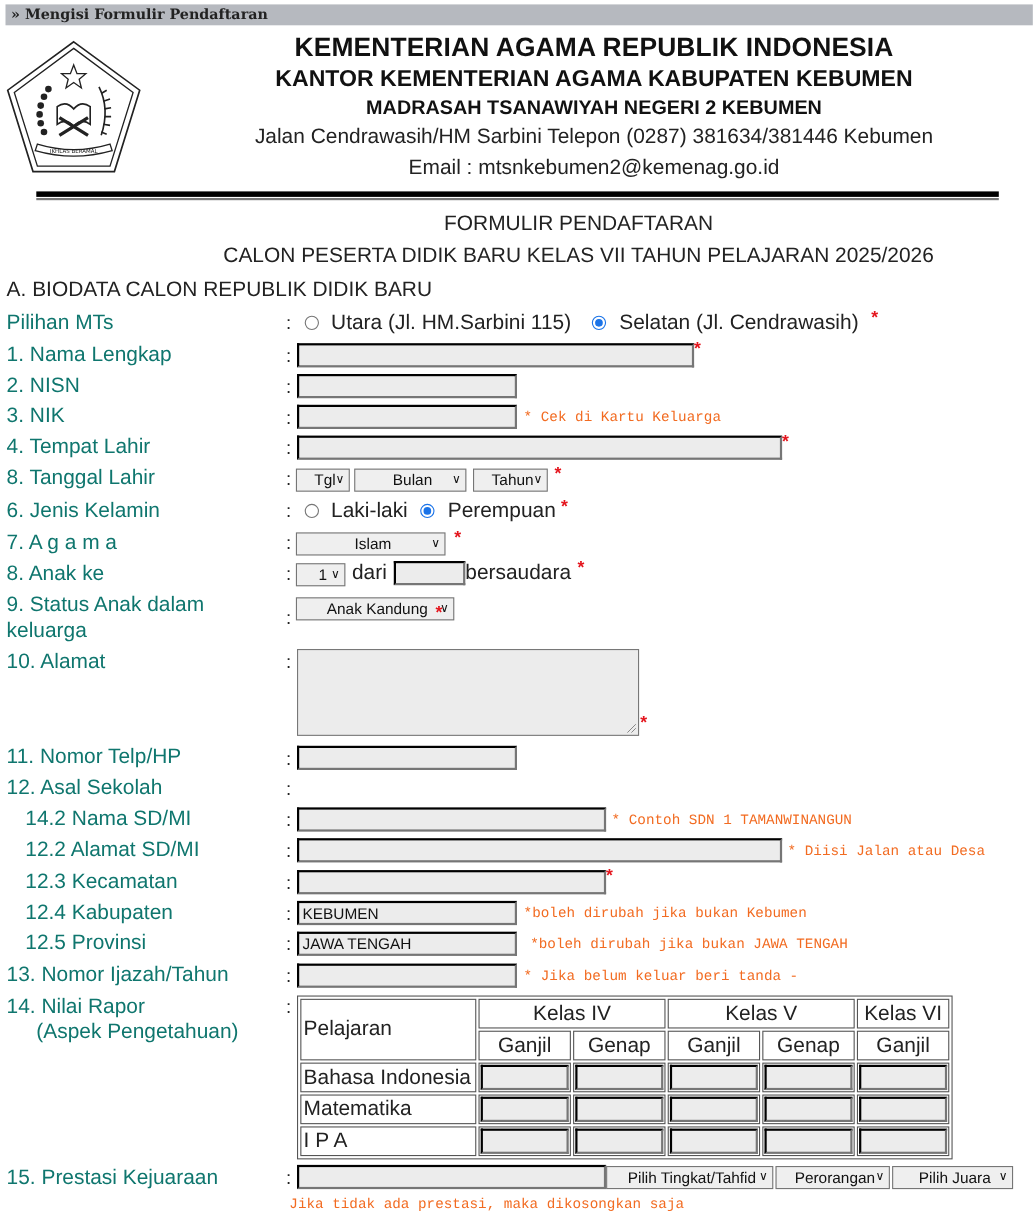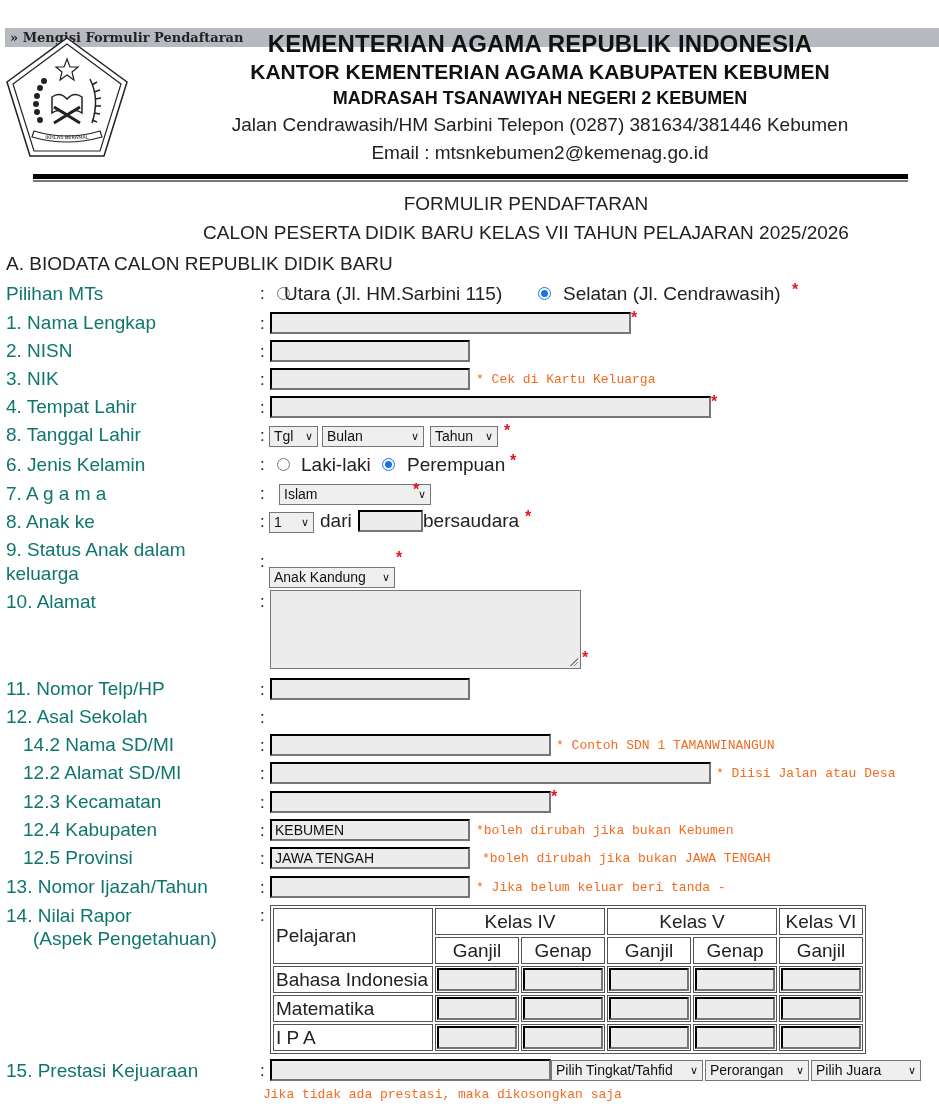--- a/index.html
+++ b/index.html
@@ -1,21 +1,21 @@
 <!DOCTYPE html>
 <html><head>
 <meta charset="utf-8">
 <style>
   * { box-sizing: border-box; }
   html, body { margin: 0; padding: 0; background: #ffffff; }
   body { width: 939px; height: 1107px; position: relative; overflow: hidden;
          font-family: "Liberation Sans", sans-serif; color: #222; }
   .topbar { position: absolute; left: 5px; top: 4px; width: 934px; height: 19px;
             background: #b6b9bf; font-family: "DejaVu Serif", serif; font-weight: bold;
-            font-size: 13px; line-height: 19px; padding-left: 5px; color: #222; margin-top: 24px; }
+            font-size: 13px; line-height: 19px; padding-left: 5px; color: #222; }
   .logo { position: absolute; left: 4px; top: 35px; width: 126px; height: 126px; }
   .hdr { position: absolute; left: 140px; width: 800px; text-align: center; color: #111; }
   .h1 { top: 30px; font-size: 24px; font-weight: bold; letter-spacing: 0.1px; }
   .h2 { top: 60px; font-size: 21px; font-weight: bold; }
   .h3 { top: 88px; font-size: 18px; font-weight: bold; }
   .h4 { top: 114px; font-size: 19px; color: #222; }
   .h5 { top: 142px; font-size: 19px; color: #222; }
   .rule1 { position: absolute; left: 33px; top: 174px; width: 875px; height: 5px; background: #000; }
   .rule2 { position: absolute; left: 33px; top: 180px; width: 875px; height: 2px; background: #777; }
   .ftitle { position: absolute; left: 0; width: 1052px; text-align: center; font-size: 19px; color: #222; }
@@ -25,21 +25,21 @@
   .lbl { position: absolute; left: 6px; font-size: 19px; color: #0f766e; line-height: 22px; }
   .lbl.sub { left: 23px; }
   .colon { position: absolute; left: 260px; font-size: 17px; color: #222; }
   .inp { position: absolute; height: 22px; background: #ececec; border: 2px inset #767676;
          border-top-color: #222; border-left-color: #222; font-size: 14px; padding: 1px 3px;
          font-family: "Liberation Sans", sans-serif; color: #111; }
   .ta { position: absolute; background: #ececec; border: 1px solid #777; }
   .ta .grip { position: absolute; right: 2px; bottom: 2px; width: 9px; height: 9px;
               background: linear-gradient(135deg, transparent 55%, #888 55%, #888 62%, transparent 62%, transparent 75%, #888 75%, #888 82%, transparent 82%); }
   .sel { position: absolute; height: 21px; background: #efefef; border: 1px solid #767676;
-         font-size: 14px; line-height: 19px; padding-left: 4px; color: #111; white-space: nowrap; }
+         font-size: 14px; line-height: 19px; padding-left: 4px; color: #111; white-space: nowrap; text-align: center; }
   .sel .chev { position: absolute; right: 4px; top: 0; font-size: 11px; }
   .req { position: absolute; color: #e4151d; font-size: 16px; font-weight: bold; }
   .note { position: absolute; color: #f26b21; font-size: 13px; font-family: Liberation Mono, monospace; white-space: nowrap; }
   .radio { position: absolute; width: 13px; height: 13px; border-radius: 50%; border: 1px solid #767676; background: #fff; }
   .radio.on { border: 1px solid #1a73e8; }
   .radio.on::after { content: ""; position: absolute; left: 2px; top: 2px; width: 7px; height: 7px; border-radius: 50%; background: #1a73e8; }
   .rtext { position: absolute; font-size: 19px; color: #222; white-space: nowrap; }
   table.rapor { position: absolute; left: 270px; top: 905px; border: 1px solid #555; border-spacing: 2px; font-size: 19px; }
   table.rapor td { border: 1px solid #555; padding: 0 2px; height: 27px; }
   table.rapor td.c { text-align: center; }
@@ -84,21 +84,21 @@
 <div class="rule2"></div>
 
 <div class="ftitle ft1">FORMULIR PENDAFTARAN</div>
 <div class="ftitle ft2">CALON PESERTA DIDIK BARU KELAS VII TAHUN PELAJARAN 2025/2026</div>
 
 <div class="section">A. BIODATA CALON REPUBLIK DIDIK BARU</div>
 
 <div class="lbl" style="top:283px">Pilihan MTs</div>
 <div class="colon" style="top:284px">:</div>
 <div class="radio" style="left:277px;top:287px"></div>
-<div class="rtext" style="left:284px;top:283px">Utara (Jl. HM.Sarbini 115)</div>
+<div class="rtext" style="left:301px;top:283px">Utara (Jl. HM.Sarbini 115)</div>
 <div class="radio on" style="left:538px;top:287px"></div>
 <div class="rtext" style="left:563px;top:283px">Selatan (Jl. Cendrawasih)</div>
 <div class="req" style="left:792px;top:281px">*</div>
 
 <div class="lbl" style="top:312px">1. Nama Lengkap</div>
 <div class="colon" style="top:314px">:</div>
 <input class="inp" style="left: 270px; top: 312px; width: 361px;" value="">
 <div class="req" style="left:631px;top:309px">*</div>
 
 <div class="lbl" style="top:340px">2. NISN</div>
@@ -125,35 +125,35 @@
 <div class="lbl" style="top:454px">6. Jenis Kelamin</div>
 <div class="colon" style="top:455px">:</div>
 <div class="radio" style="left:277px;top:458px"></div>
 <div class="rtext" style="left:301px;top:454px">Laki-laki</div>
 <div class="radio on" style="left:382px;top:458px"></div>
 <div class="rtext" style="left:407px;top:454px">Perempuan</div>
 <div class="req" style="left:510px;top:452px">*</div>
 
 <div class="lbl" style="top:483px">7. A g a m a</div>
 <div class="colon" style="top:484px">:</div>
-<div class="sel" style="left:279px;top:484px;width:152px"><span>Islam</span><span class="chev">∨</span></div>
+<div class="sel" style="left:269px;top:484px;width:136px"><span>Islam</span><span class="chev">∨</span></div>
 <div class="req" style="left:413px;top:481px">*</div>
 
 <div class="lbl" style="top:511px">8. Anak ke</div>
 <div class="colon" style="top:512px">:</div>
 <div class="sel" style="left:269px;top:512px;width:45px"><span>1</span><span class="chev">∨</span></div>
 <div class="rtext" style="left:320px;top:510px">dari</div>
 <input class="inp" style="left: 358px; top: 510px; width: 65px;" value="">
 <div class="rtext" style="left:423px;top:510px">bersaudara</div>
 <div class="req" style="left:525px;top:508px">*</div>
 
 <div class="lbl" style="top:539px">9. Status Anak dalam</div>
 <div class="lbl" style="top:563px">keluarga</div>
 <div class="colon" style="top:552px">:</div>
-<div class="sel" style="left:269px;top:567px;width:126px"><span>Anak Kandung</span><span class="chev">∨</span></div>
+<div class="sel" style="left:269px;top:543px;width:144px"><span>Anak Kandung</span><span class="chev">∨</span></div>
 <div class="req" style="left:396px;top:549px">*</div>
 
 <div class="lbl" style="top:591px">10. Alamat</div>
 <div class="colon" style="top:592px">:</div>
 <div class="ta" style="left:270px;top:590px;width:311px;height:79px">
     <span class="grip"></span>
   </div>
 <div class="req" style="left:582px;top:649px">*</div>
 
 <div class="lbl" style="top:678px">11. Nomor Telp/HP</div>

